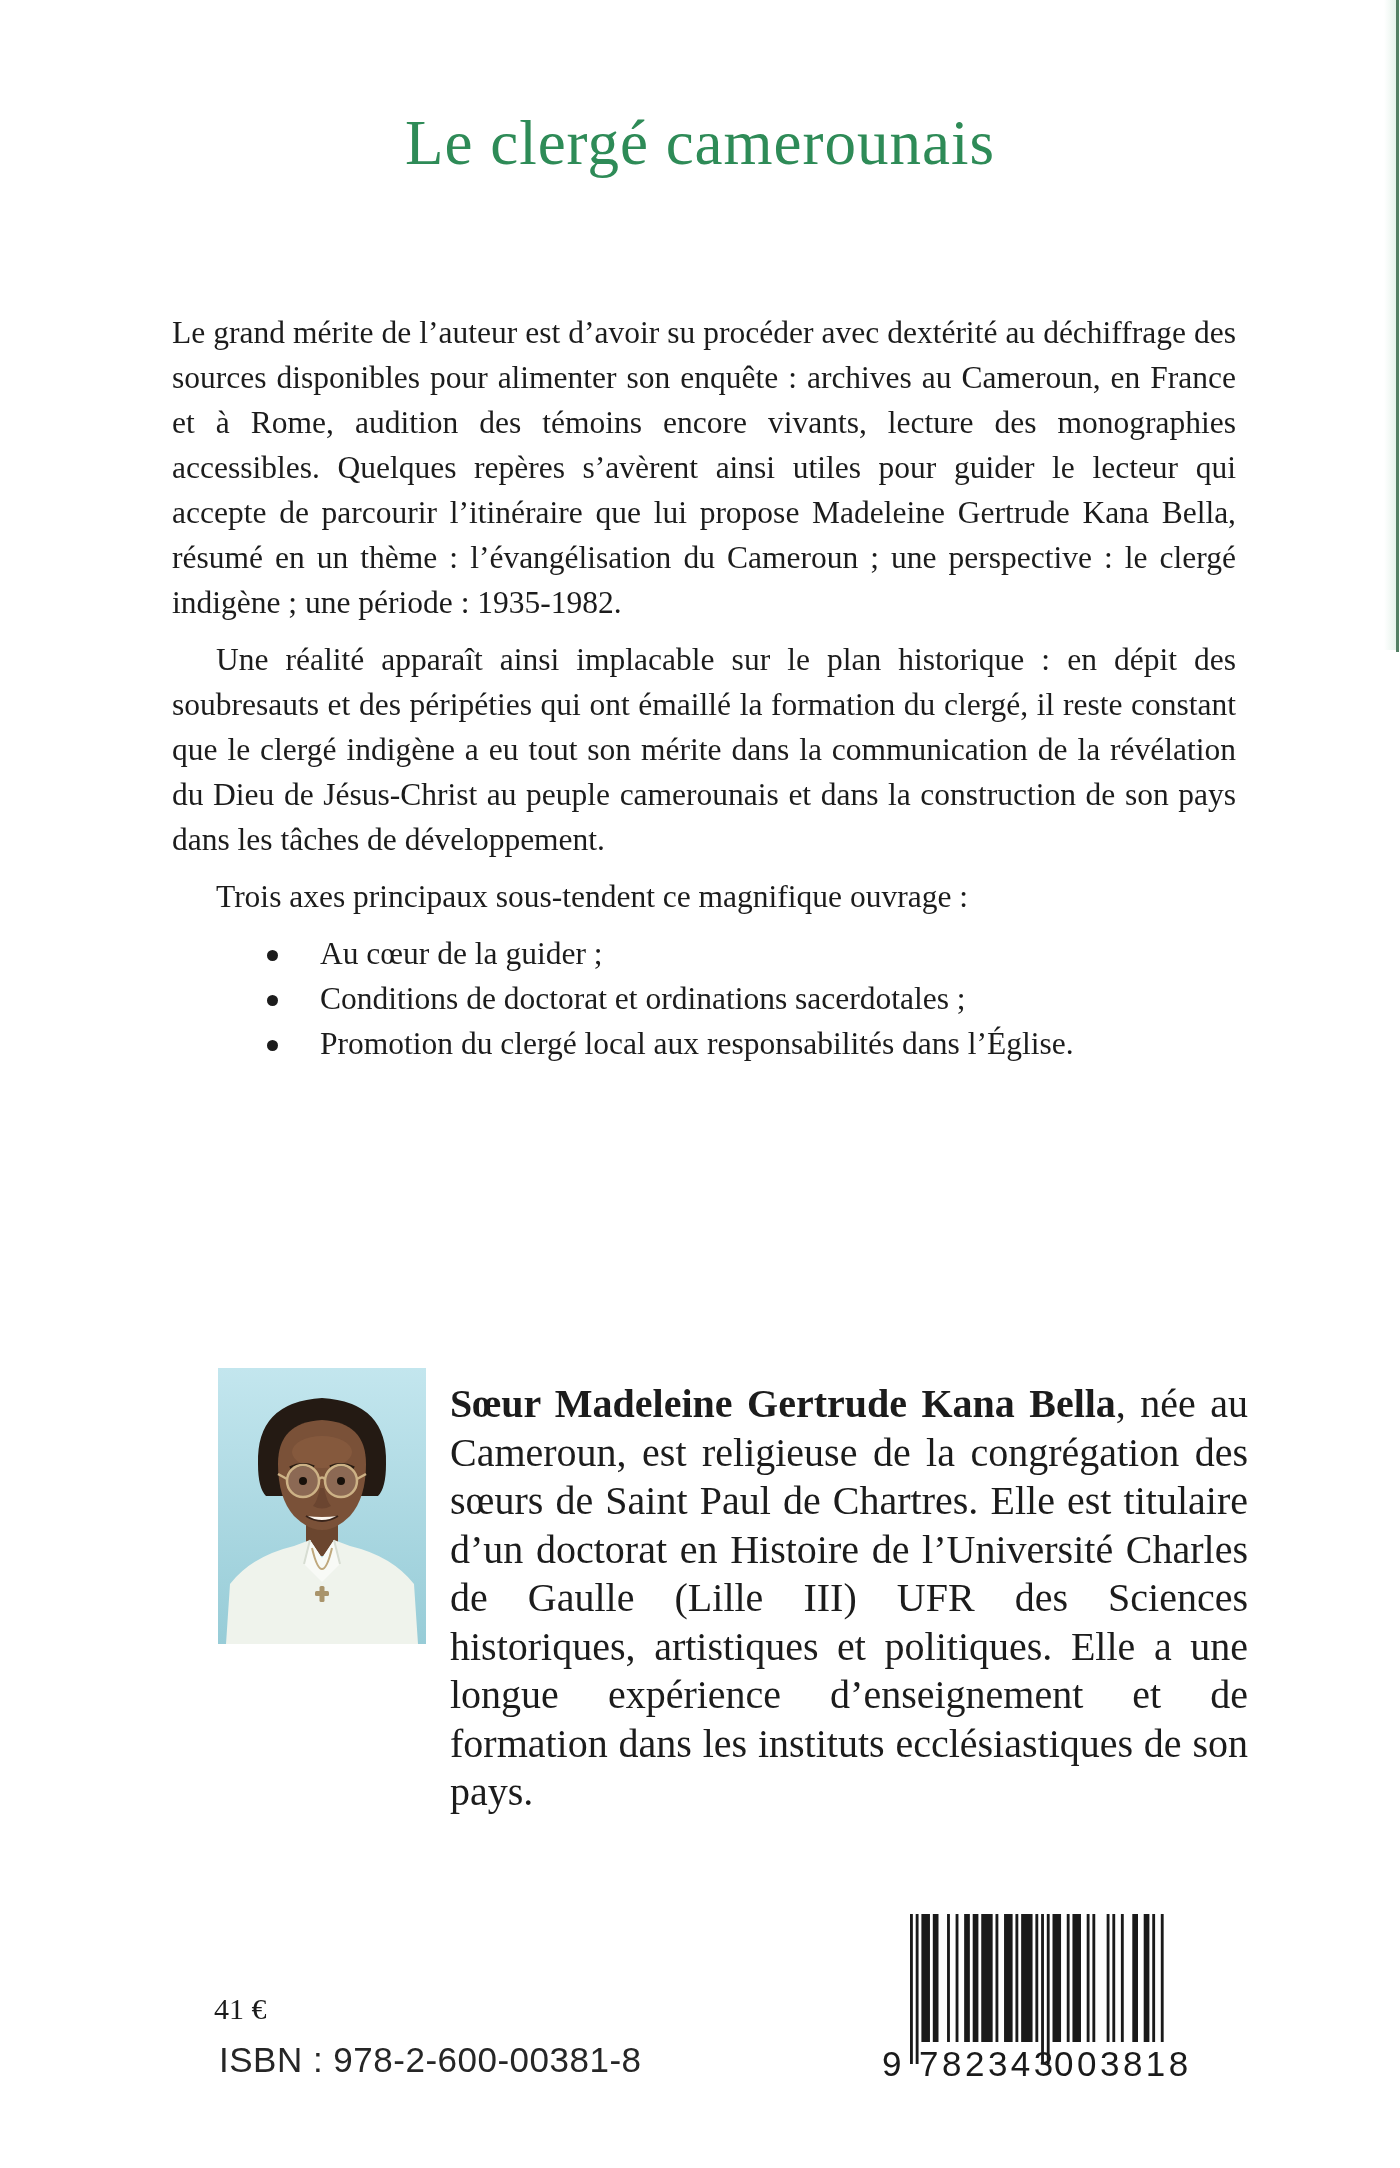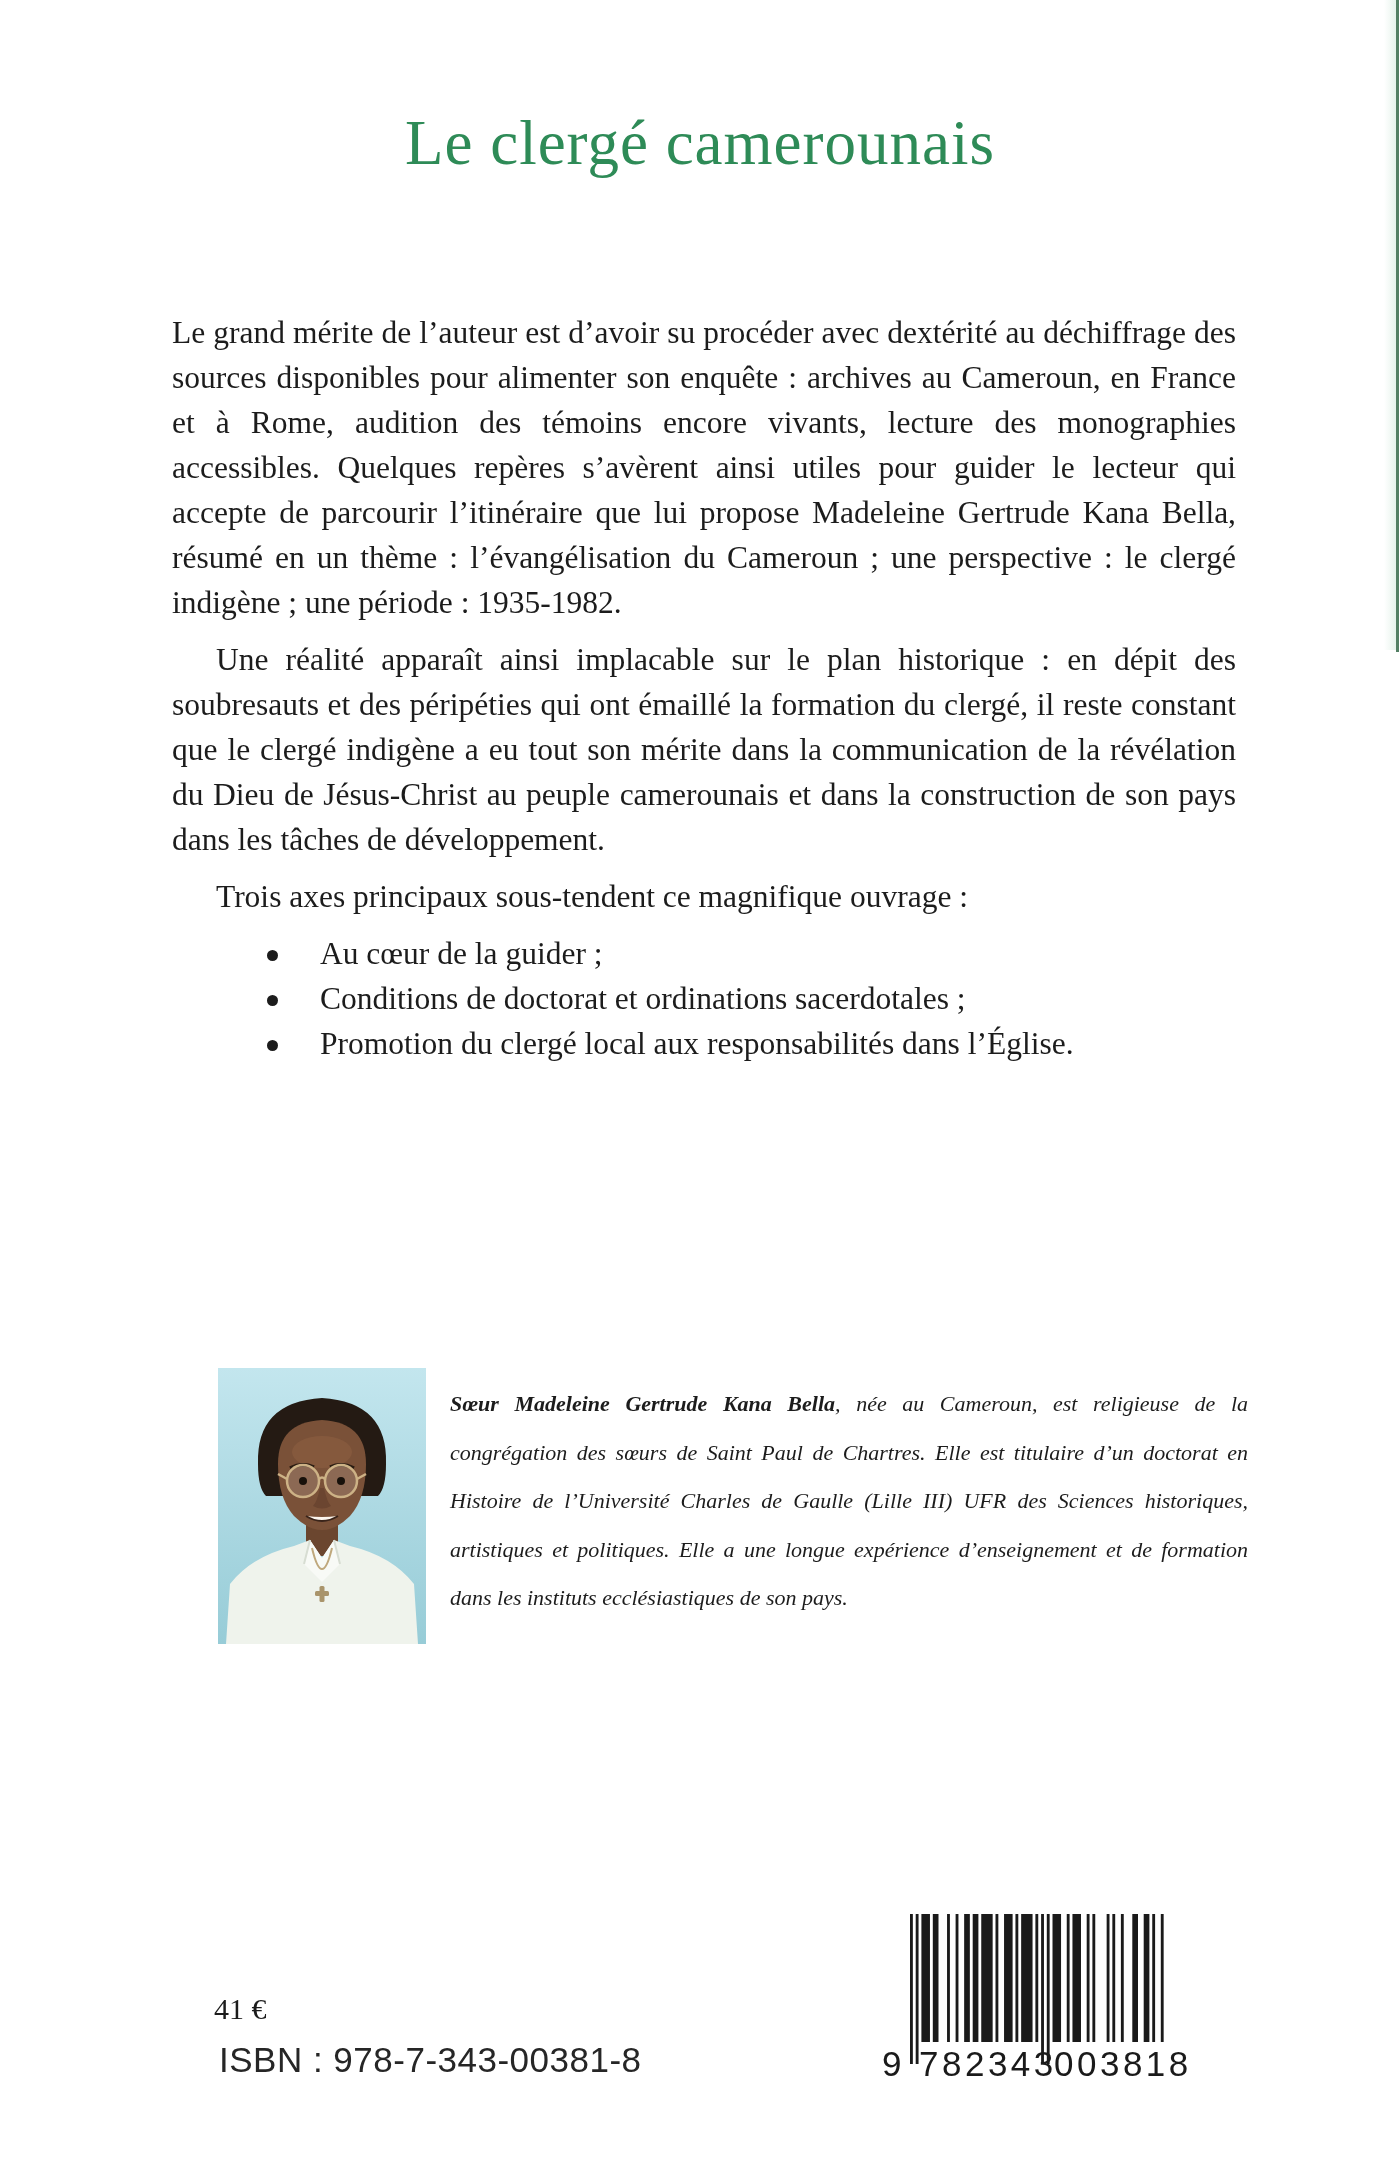--- a/index.html
+++ b/index.html
@@ -34,21 +34,21 @@
     width:11px; height:11px; border-radius:50%; background:#1c1c1c;
   }
 
   .signature { margin-top:13px; text-align:right; letter-spacing:0.5px; }
 
   .author { position:absolute; left:218px; top:1368px; width:1030px; display:flex; }
   .photo { width:208px; height:276px; flex:0 0 auto; }
   .photo svg { display:block; }
   .bio {
     flex:1; margin:12px 0 0 24px;
-    font-style:italic; font-size:22px; line-height:48.5px; text-align:justify;
+    font-size:40px; line-height:48.5px; text-align:justify;
   }
   .bio b { font-weight:bold; }
 
   .price { position:absolute; left:214px; top:1992px; font-size:30px; }
   .isbn  { position:absolute; left:219px; top:2040px; font-size:35px;
     font-family:"Liberation Sans", sans-serif; color:#262626; letter-spacing:0.5px; }
 
   .barcode { position:absolute; left:910px; top:1914px; width:272px; height:164px; }
   .barcode svg { position:absolute; left:0; top:0; }
   .bc-num { position:absolute; top:130px; font-family:"Liberation Sans", sans-serif;
@@ -120,21 +120,21 @@
 
         <path d="M94,180 Q104,222 114,180" stroke="#bfa87c" stroke-width="2" fill="none"></path>
         <rect x="101.5" y="218" width="5" height="16" rx="1.5" fill="#a9946b"></rect>
         <rect x="97" y="223" width="14" height="5" rx="1.5" fill="#a9946b"></rect>
       </svg>
     </div>
     <p class="bio"><b>Sœur Madeleine Gertrude Kana Bella</b><span>, née au Cameroun, est religieuse de la congrégation des sœurs de Saint Paul de Chartres. Elle est titulaire d’un doctorat en Histoire de l’Université Charles de Gaulle (Lille III) UFR des Sciences historiques, artistiques et politiques. Elle a une longue expérience d’enseignement et de formation dans les instituts ecclésiastiques de son pays.</span></p>
   </div>
 
   <div class="price">41 €</div>
-  <div class="isbn">ISBN : 978-7-343-00381-8</div>
+  <div class="isbn">ISBN : 978-2-600-00381-8</div>
 
   <div class="barcode">
     <svg id="bc-svg" width="272" height="152" viewBox="0 0 272 152">
         <rect x="0.00" y="0" width="2.85" height="150" fill="#1a1a1a"></rect>
         <rect x="5.70" y="0" width="2.85" height="150" fill="#1a1a1a"></rect>
         <rect x="11.40" y="0" width="8.55" height="128" fill="#1a1a1a"></rect>
         <rect x="22.80" y="0" width="5.70" height="128" fill="#1a1a1a"></rect>
         <rect x="37.05" y="0" width="2.85" height="128" fill="#1a1a1a"></rect>
         <rect x="45.60" y="0" width="2.85" height="128" fill="#1a1a1a"></rect>
         <rect x="54.15" y="0" width="5.70" height="128" fill="#1a1a1a"></rect>

